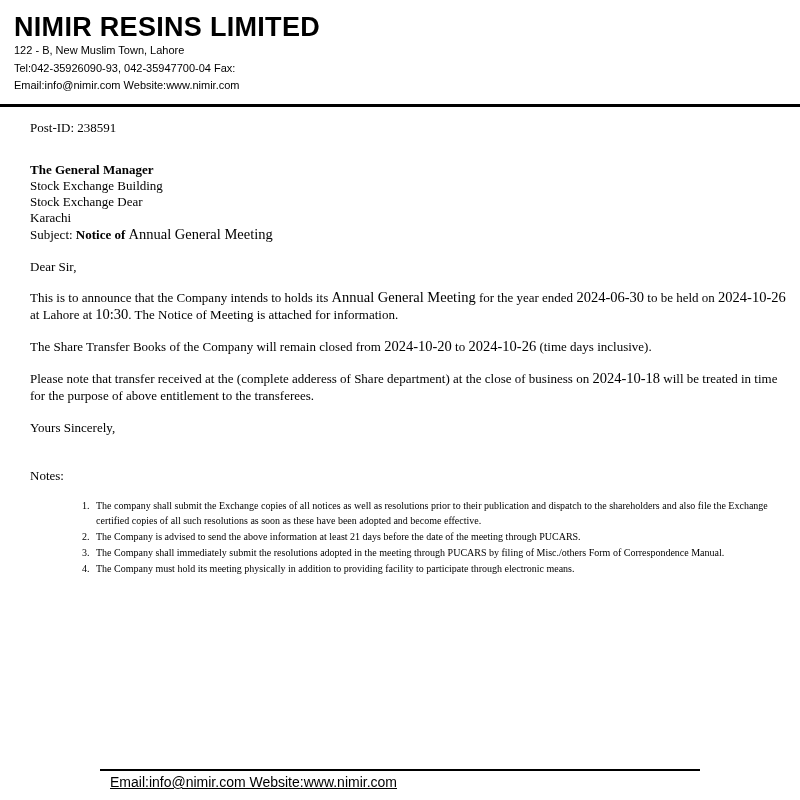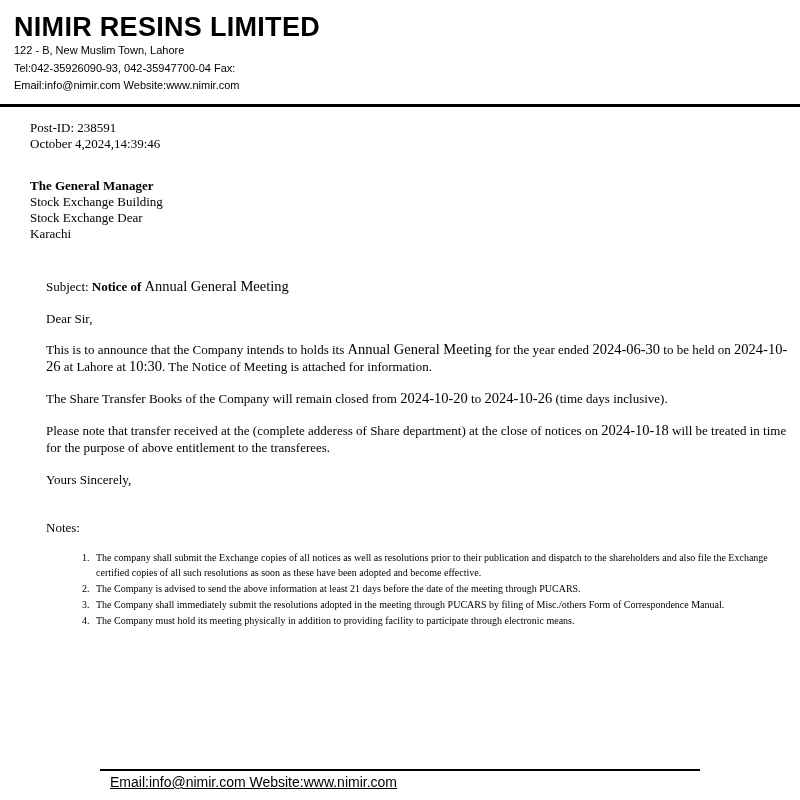--- a/index.html
+++ b/index.html
@@ -32,25 +32,25 @@
     margin-top:9px;
     width:100%;
   }
   
   .letter {
     padding:13px 12px 0 30px;
     font-size:13px;
     line-height:16px;
   }
   .meta { margin-bottom:26px; }
-  .recipient { margin-bottom:36px; }
+  .recipient { }
   .bold { font-weight:bold; }
   .subject { margin-bottom:13px; }
   .val { font-size:14.5px; }
-  .letter p { margin:0 0 15px 16px; line-height:17px; }
+  .letter p { margin:0 0 15px 0; line-height:17px; }
   p.salutation { margin-bottom:14px; }
   p.closing { margin-bottom:31px; }
   p.enclosure { margin-bottom:36px; }
   p.notes-heading { margin-bottom:14px; }
   
   ol.notes-list {
     margin:0 0 0 34px;
     padding-left:28px;
     font-size:10px;
     line-height:15px;
@@ -86,39 +86,38 @@
     <div class="header-line">122 - B, New Muslim Town,  Lahore</div>
     <div class="header-line">Tel:042-35926090-93, 042-35947700-04 Fax:</div>
     <div class="header-line">Email:info@nimir.com Website:www.nimir.com</div>
   </div>
   <div class="header-rule"></div>
 
   <div class="letter">
 
     <div class="meta">
       <div>Post-ID: 238591</div>
-      <div>October 4,2024,14:39:46</div>
     </div>
 
     <div class="recipient">
       <div class="bold">The General Manager</div>
       <div>Stock Exchange Building</div>
       <div>Stock Exchange Dear</div>
       <div>Karachi</div>
     </div>
 
     <p class="subject"><span>Subject: </span><span class="bold">Notice of </span><span class="val">Annual General Meeting</span></p>
 
     <p class="salutation">Dear Sir,</p>
 
     <p><span>This is to announce that the Company intends to holds its </span><span class="val">Annual General Meeting</span><span> for the year ended </span><span class="val">2024-06-30</span><span> to be held on </span><span class="val">2024-10-26</span><span> at Lahore at </span><span class="val">10:30</span><span>. The Notice of Meeting is attached for information.</span></p>
 
     <p><span>The Share Transfer Books of the Company will remain closed from </span><span class="val">2024-10-20</span><span> to </span><span class="val">2024-10-26</span><span> (time days inclusive).</span></p>
 
-    <p><span>Please note that transfer received at the (complete adderess of Share department) at the close of notices on </span><span class="val">2024-10-18</span><span> will be treated in time for the purpose of above entitlement to the transferees.</span></p>
+    <p><span>Please note that transfer received at the (complete adderess of Share department) at the close of business on </span><span class="val">2024-10-18</span><span> will be treated in time for the purpose of above entitlement to the transferees.</span></p>
 
     <p class="closing">Yours Sincerely,</p>
 
 
     <p class="notes-heading">Notes:</p>
 
     <ol class="notes-list">
       <li>The company shall submit the Exchange copies of all notices as well as resolutions prior to their publication and dispatch to the shareholders and also file the Exchange certified copies of all such resolutions as soon as these have been adopted and become effective.</li>
       <li>The Company is advised to send the above information at least 21 days before the date of the meeting through PUCARS.</li>
       <li>The Company shall  immediately submit the resolutions adopted in the meeting through PUCARS by filing of Misc./others Form of Correspondence Manual.</li>

